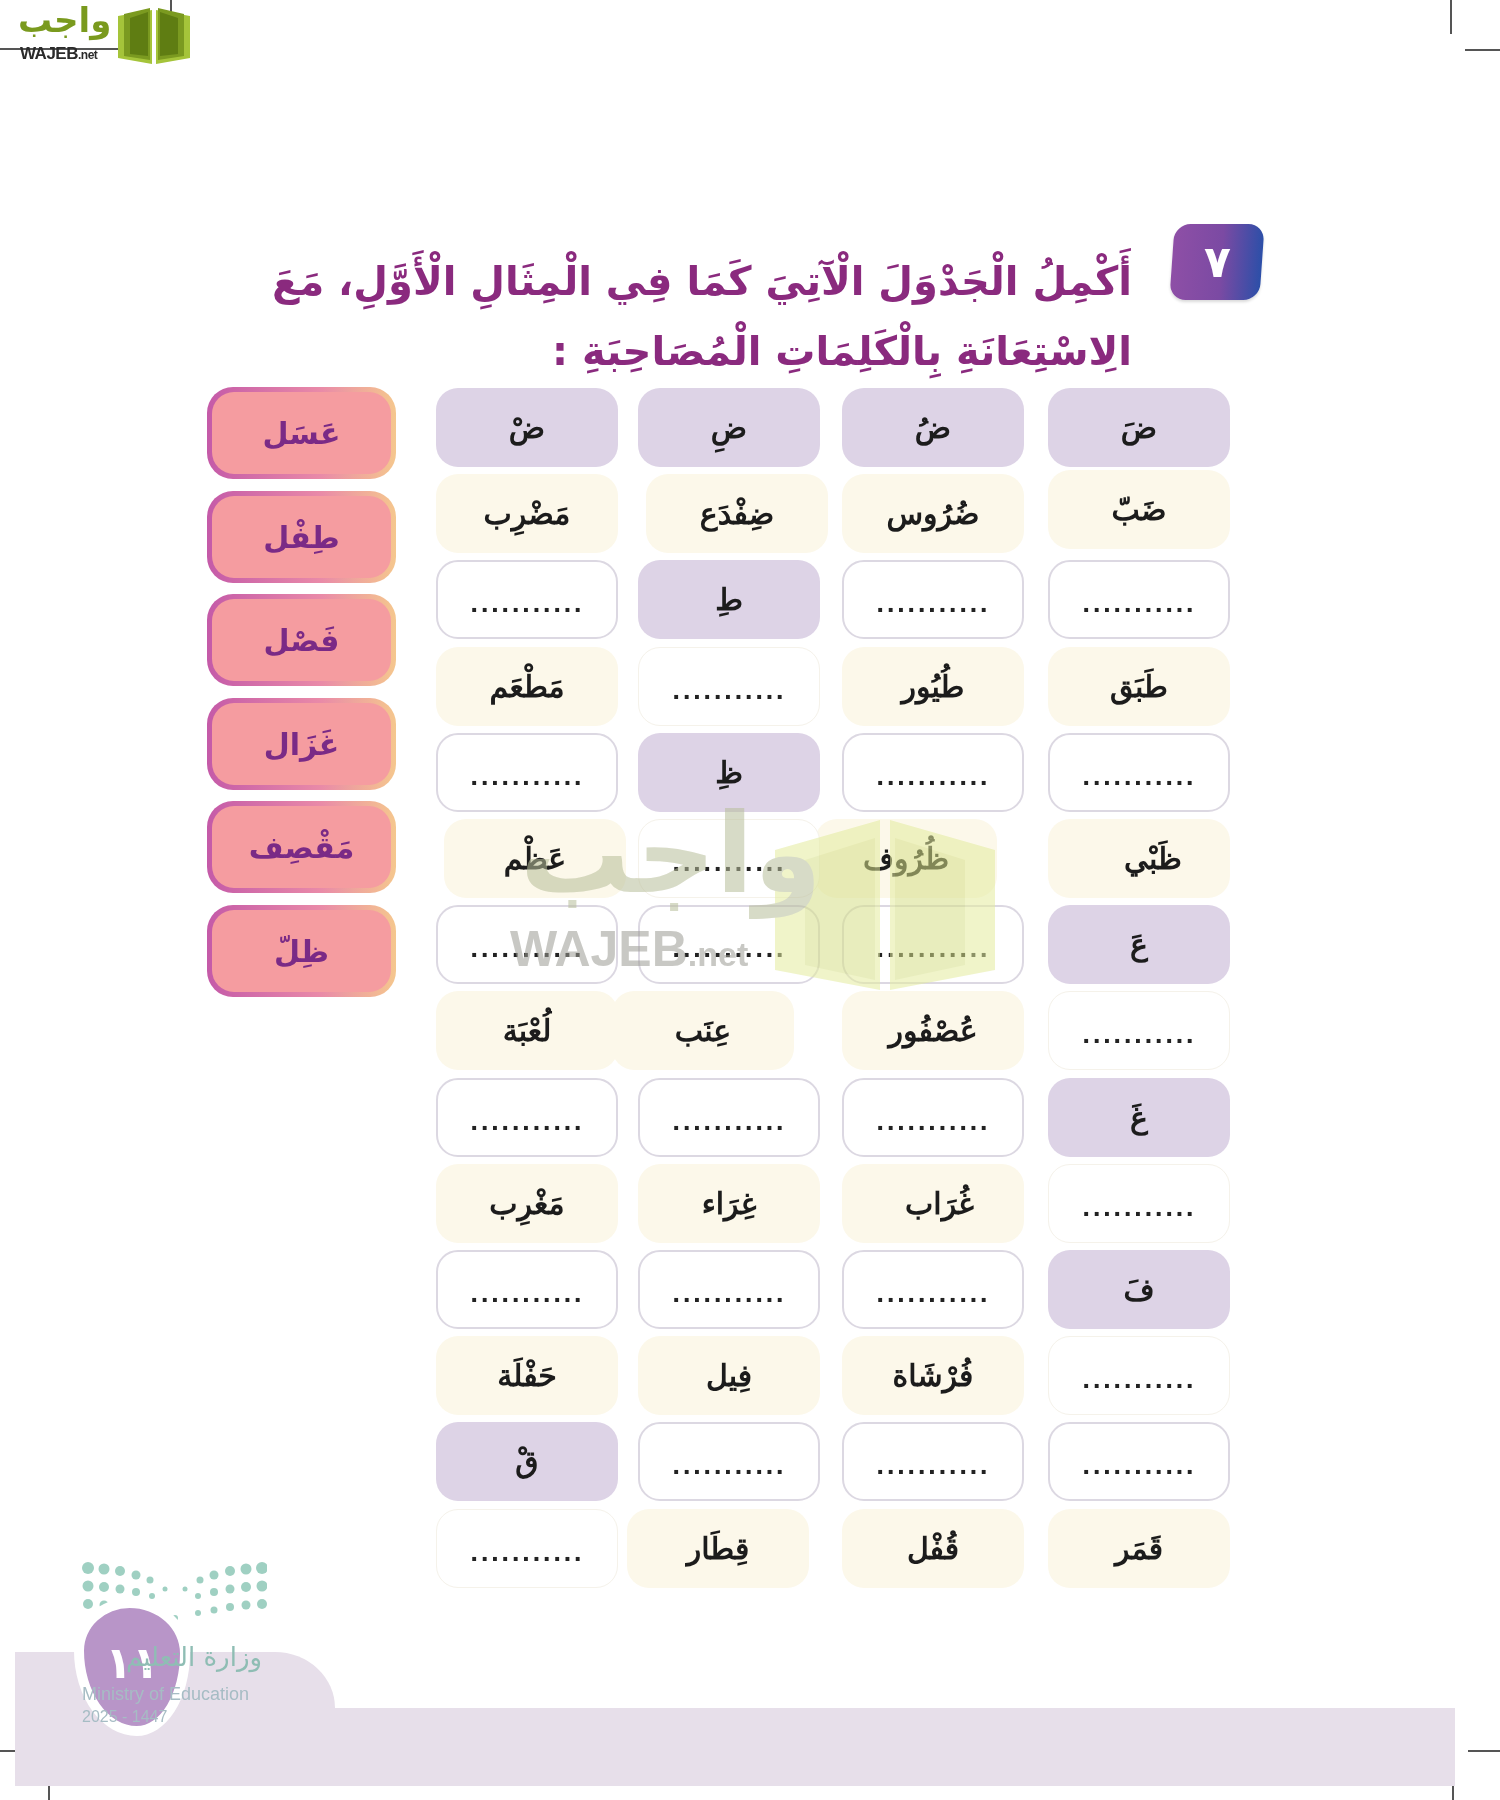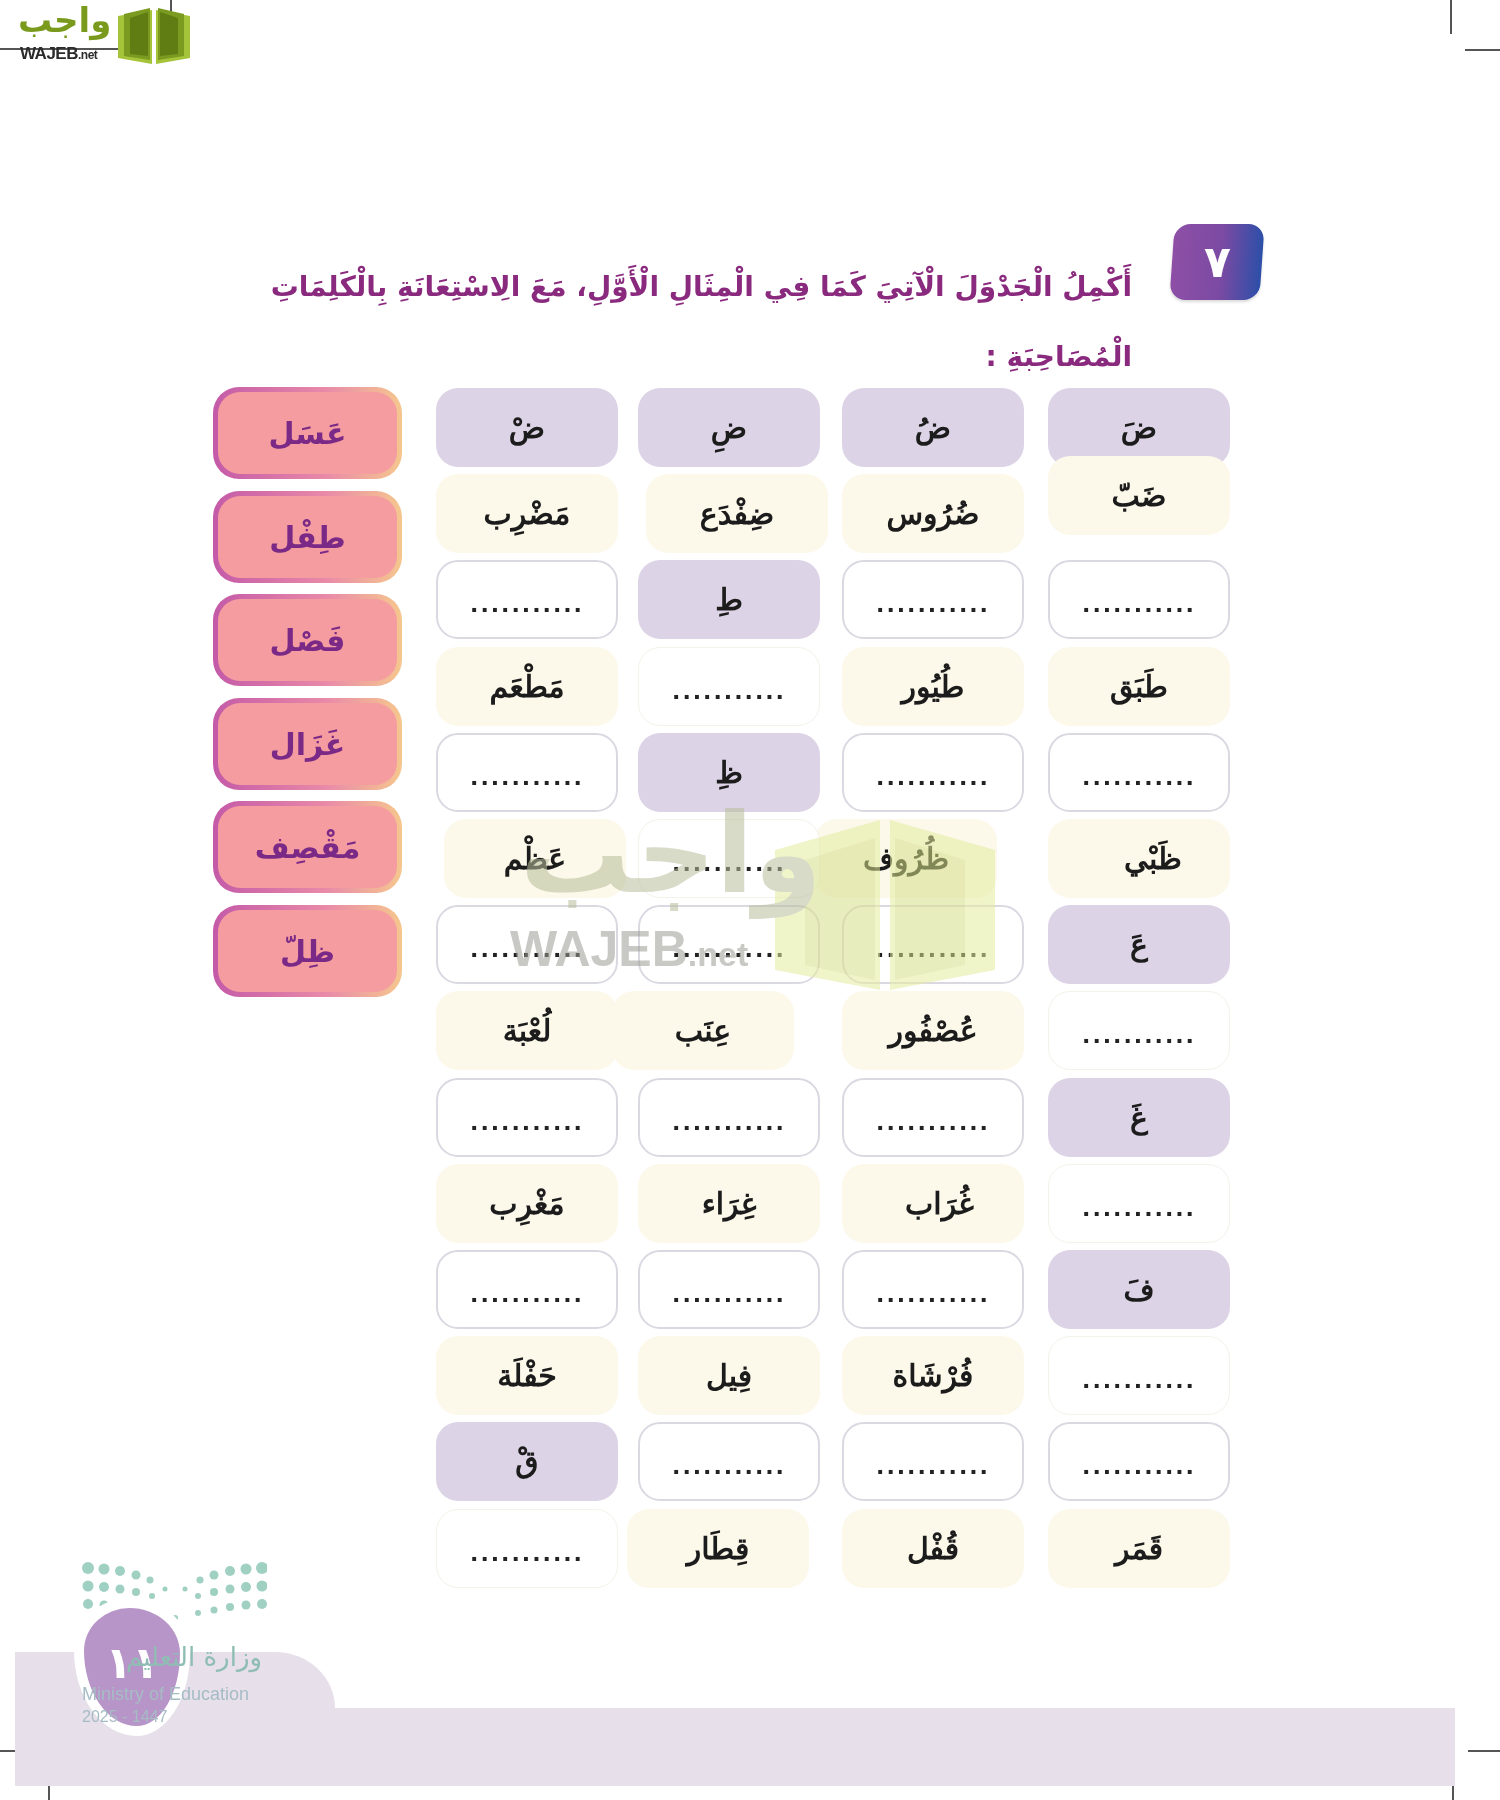--- a/index.html
+++ b/index.html
@@ -19,40 +19,40 @@
   .badge {
     position:absolute; left:1172px; top:224px; width:90px; height:76px;
     border-radius:16px;
     background:linear-gradient(90deg,#8e4fa6 0%, #7b4aa3 55%, #2c4fa8 100%);
     transform:skewX(-4deg);
     color:#fff; font-size:44px; font-weight:bold; text-align:center; line-height:76px;
     box-shadow:0 2px 3px rgba(0,0,0,0.15);
   }
   .badge span { display:inline-block; transform:skewX(4deg); }
   .title {
-    position:absolute; right:368px; top:252px; width:900px;
+    position:absolute; right:368px; top:246px; width:900px;
     direction:rtl; text-align:right;
-    color:#8a2a7e; font-size:28px; font-weight:bold; line-height:70px;
+    color:#8a2a7e; font-size:40px; font-weight:bold; line-height:70px;
     font-family:"DejaVu Sans", sans-serif;
   }
   
   .cell {
     position:absolute; width:182px; height:79px; border-radius:22px;
     display:flex; align-items:center; justify-content:center;
     direction:rtl; box-sizing:border-box;
     font-family:"DejaVu Serif", serif; font-size:30px; font-weight:bold; color:#1c1c1c;
   }
   .cell.letter { background:#ddd3e6; }
   .cell.word { background:#fcf8ea; }
   .cell.blank { background:#ffffff; border:2.5px solid #dcd8e2; }
   .cell.blank-soft { background:#ffffff; border:1.5px solid #f5f2ea; }
   .dots { font-size:22px; letter-spacing:2px; color:#222; font-weight:bold; font-family:"DejaVu Sans", sans-serif; padding-top:10px; }
   
   .bank {
-    position:absolute; left:213px; width:189px; height:92px; border-radius:26px;
+    position:absolute; left:207px; width:189px; height:92px; border-radius:26px;
     background:linear-gradient(90deg,#c45aa8 0%, #e98aa8 60%, #f5c78e 100%);
     padding:5px; box-sizing:border-box;
   }
   .bank-inner {
     width:100%; height:100%; border-radius:22px; background:#f59ca0;
     display:flex; align-items:center; justify-content:center;
     direction:rtl; color:#7a2a86; font-size:30px; font-weight:bold;
     font-family:"DejaVu Sans", sans-serif;
   }
   
@@ -109,21 +109,21 @@
     </div>
     <div class="cell letter" style="left: 842px; top: 388px;">
       <span>ضُ</span>
     </div>
     <div class="cell letter" style="left: 638px; top: 388px;">
       <span>ضِ</span>
     </div>
     <div class="cell letter" style="left: 436px; top: 388px;">
       <span>ضْ</span>
     </div>
-    <div class="cell word" style="left: 1048px; top: 456px;">
+    <div class="cell word" style="left: 1048px; top: 470px;">
       <span>ضَبّ</span>
     </div>
     <div class="cell word" style="left: 842px; top: 474px;">
       <span>ضُرُوس</span>
     </div>
     <div class="cell word" style="left: 638px; top: 474px; margin-left: 8px;">
       <span>ضِفْدَع</span>
     </div>
     <div class="cell word" style="left: 436px; top: 474px;">
       <span>مَضْرِب</span>

